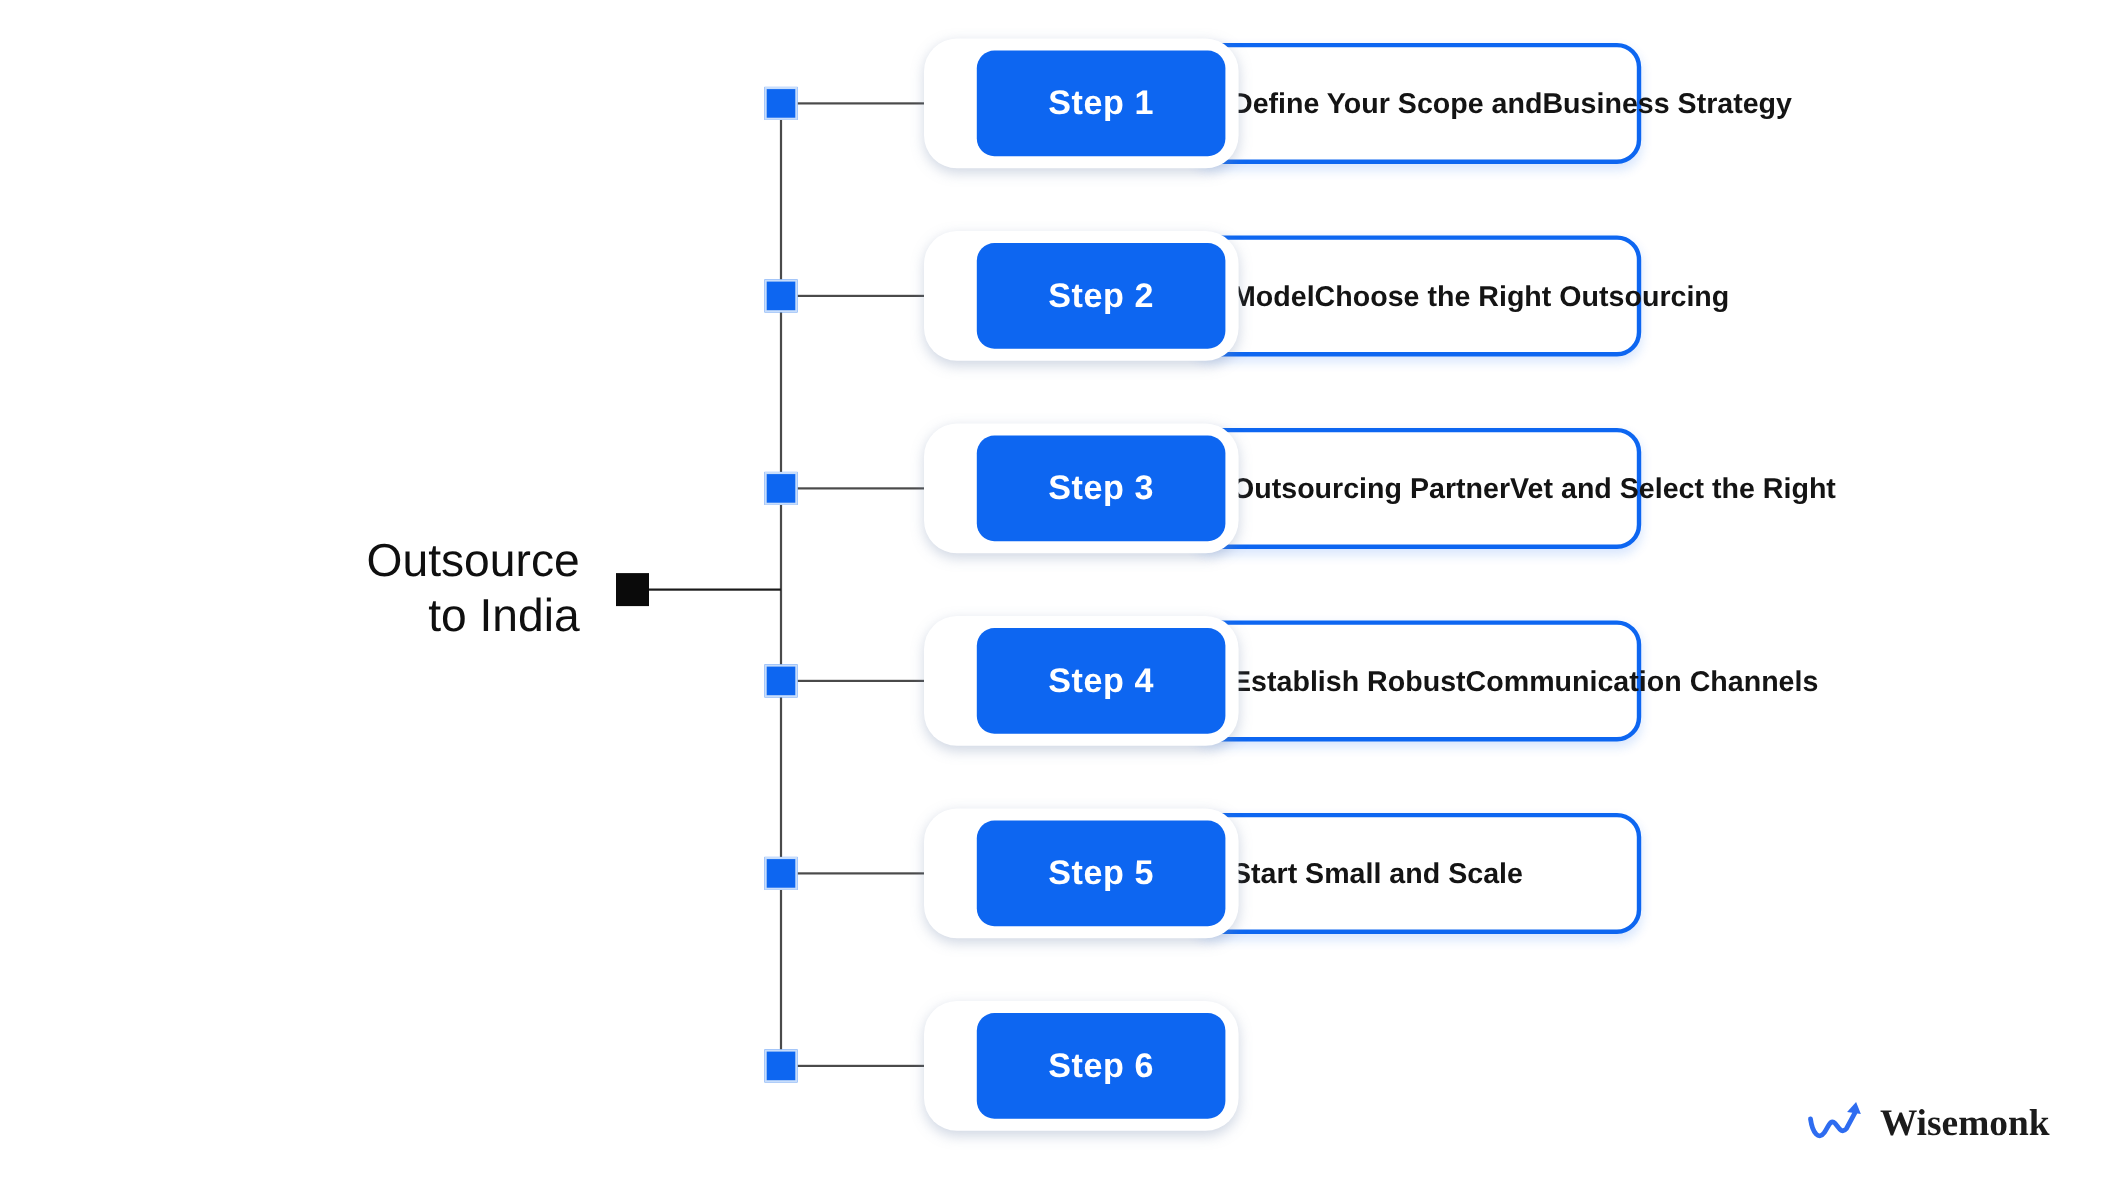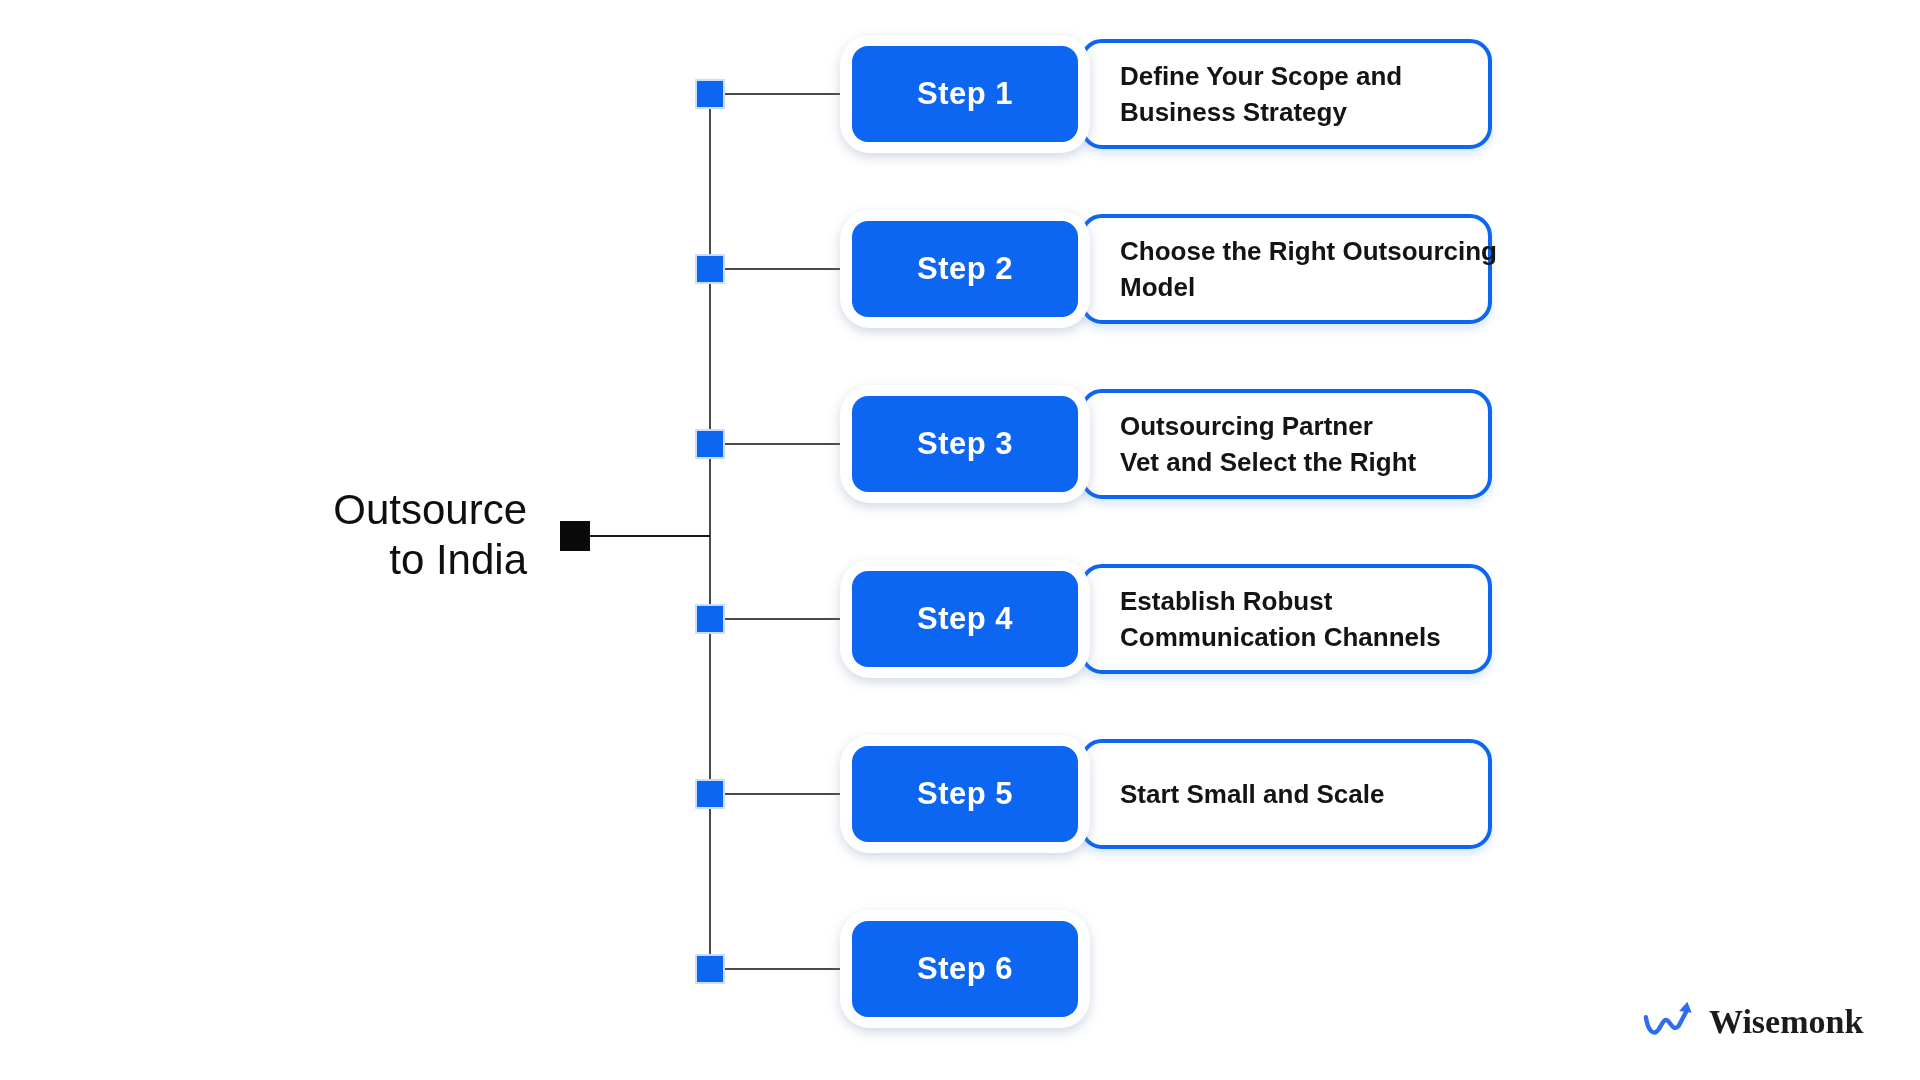--- a/index.html
+++ b/index.html
@@ -15,27 +15,28 @@
     background:#0d66f1;border:2px solid #c9defb;z-index:4;
   }
   .hconn{position:absolute;left:725px;top:58px;width:123px;height:2px;background:#4a4a4a;z-index:1;}
   
   .card{
     position:absolute;left:1080px;top:4px;width:412px;height:110px;box-sizing:border-box;
     background:#ffffff;border:4px solid #0d66f1;border-radius:22px;z-index:2;
     box-shadow:0 5px 10px rgba(13,102,241,0.16);
     display:flex;align-items:center;padding-left:36px;
   }
-  .card-lines{display:flex;flex-direction:column;justify-content:center;}
+  .card-lines{display:flex;flex-direction:row;justify-content:center;}
   .card-line{font-size:26px;font-weight:700;line-height:36px;color:#141414;white-space:nowrap;}
   
   .badge-wrap{
     position:absolute;left:840px;top:0;width:250px;height:118px;background:#ffffff;border-radius:30px;
     z-index:3;display:flex;align-items:center;justify-content:center;
     box-shadow:0 4px 12px rgba(120,140,175,0.35);
+    padding-left:36px;
   }
   .badge{
     width:226px;height:96px;background:#0d66f1;border-radius:16px;
     display:flex;align-items:center;justify-content:center;
     color:#ffffff;font-size:31px;font-weight:700;letter-spacing:0.5px;white-space:nowrap;
   }
   
   .title{
     position:absolute;right:1393px;top:485px;text-align:right;
     font-size:42px;font-weight:400;line-height:50px;color:#0f0f0f;white-space:nowrap;
@@ -74,22 +75,22 @@
     <div class="badge-wrap">
       <div class="badge">Step 1</div>
     </div>
   </div>
 
   <div class="row" style="top:210px">
     <div class="node"></div>
     <div class="hconn"></div>
     <div class="card">
       <div class="card-lines">
+        <div class="card-line">Model</div>
         <div class="card-line">Choose the Right Outsourcing</div>
-        <div class="card-line">Model</div>
       </div>
     </div>
     <div class="badge-wrap">
       <div class="badge">Step 2</div>
     </div>
   </div>
 
   <div class="row" style="top:385px">
     <div class="node"></div>
     <div class="hconn"></div>

